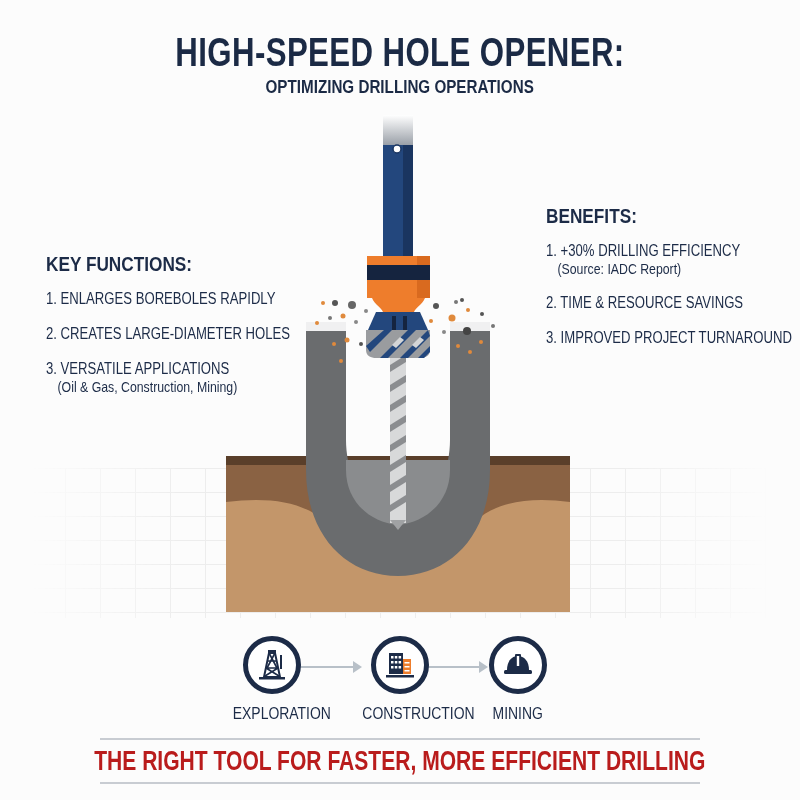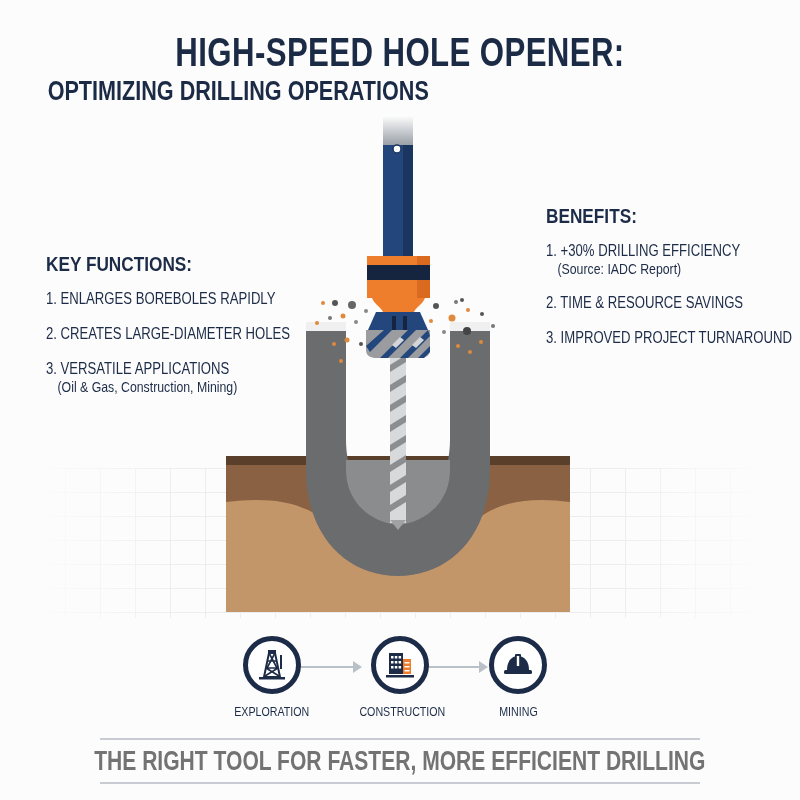--- a/index.html
+++ b/index.html
@@ -9,22 +9,22 @@
     font-family: "Liberation Sans", "DejaVu Sans", sans-serif;
     color: #1c2b47;
   }
   .title {
     position: absolute; left: 0; width: 800px; top: 30px; text-align: center;
     font-size: 40px; font-weight: bold; letter-spacing: 0.5px;
     color: #1b2a45;
   }
   .title span { display: inline-block; transform: scaleX(0.78); }
   .subtitle {
-    position: absolute; left: 0; width: 800px; top: 76px; 
-    font-size: 27px; font-weight: bold; color: #1b2a45; text-decoration: underline;
+    position: absolute; left: 0; width: 800px; top: 76px; text-align: center;
+    font-size: 19px; font-weight: bold; color: #1b2a45; text-decoration: underline;
   }
   .subtitle span { display: inline-block; transform: scaleX(0.8); }
 
   .panel { position: absolute; color: #1c2b47; }
   .panel .heading { font-size: 21px; font-weight: bold; white-space: nowrap; transform: scaleX(0.82); transform-origin: left top; }
   .panel .item { font-size: 16px; white-space: nowrap; transform: scaleX(0.82); transform-origin: left top; }
   .panel .sub { font-size: 15px; white-space: nowrap; transform: scaleX(0.82); transform-origin: left top; padding-left: 14px; }
   .left-panel { left: 46px; top: 204px; margin-top: 48px; }
   .right-panel { left: 546px; top: 204px; }
 
@@ -40,34 +40,34 @@
   }
   .scene { position: absolute; left: 0; top: 0; width: 800px; height: 800px; }
 
   .flow { position: absolute; left: 0; top: 636px; width: 800px; height: 90px; }
   .flow-node { position: absolute; width: 100px; text-align: center; }
   .flow-circle {
     width: 58px; height: 58px; border-radius: 50%;
     border: 5px solid #1c2b47; box-sizing: border-box; background: #fff;
     margin: 0 auto; display: flex; align-items: center; justify-content: center;
   }
-  .flow-label { margin-top: 10px; font-size: 13px; font-weight: normal; color: #1c2b47; white-space: nowrap; }
+  .flow-label { margin-top: 10px; font-size: 17px; font-weight: normal; color: #1c2b47; white-space: nowrap; }
   .flow-label span { display: inline-block; transform: scaleX(0.82); }
   .flow-arrow { position: absolute; height: 2px; background: #b8c0c8; top: 30px; }
   .flow-arrow::after {
     content: ""; position: absolute; right: -2px; top: -5px;
     border-left: 9px solid #b8c0c8; border-top: 6px solid transparent; border-bottom: 6px solid transparent;
   }
 
   .tagline-wrap {
     position: absolute; left: 100px; top: 738px; width: 600px; height: 42px;
     border-top: 2px solid #c8ccd2; border-bottom: 2px solid #c8ccd2;
     display: flex; align-items: center; justify-content: center;
   }
-  .tagline { font-size: 27px; font-weight: bold; color: #737373; white-space: nowrap; }
+  .tagline { font-size: 27px; font-weight: bold; color: #b91c1c; white-space: nowrap; }
   .tagline span { display: inline-block; transform: scaleX(0.78); }
 </style>
 </head>
 <body>
 
 <div class="title"><span>HIGH-SPEED HOLE OPENER:</span></div>
 <div class="subtitle"><span>OPTIMIZING DRILLING OPERATIONS</span></div>
 
 <div class="panel left-panel">
   <div class="heading">KEY FUNCTIONS:</div>

